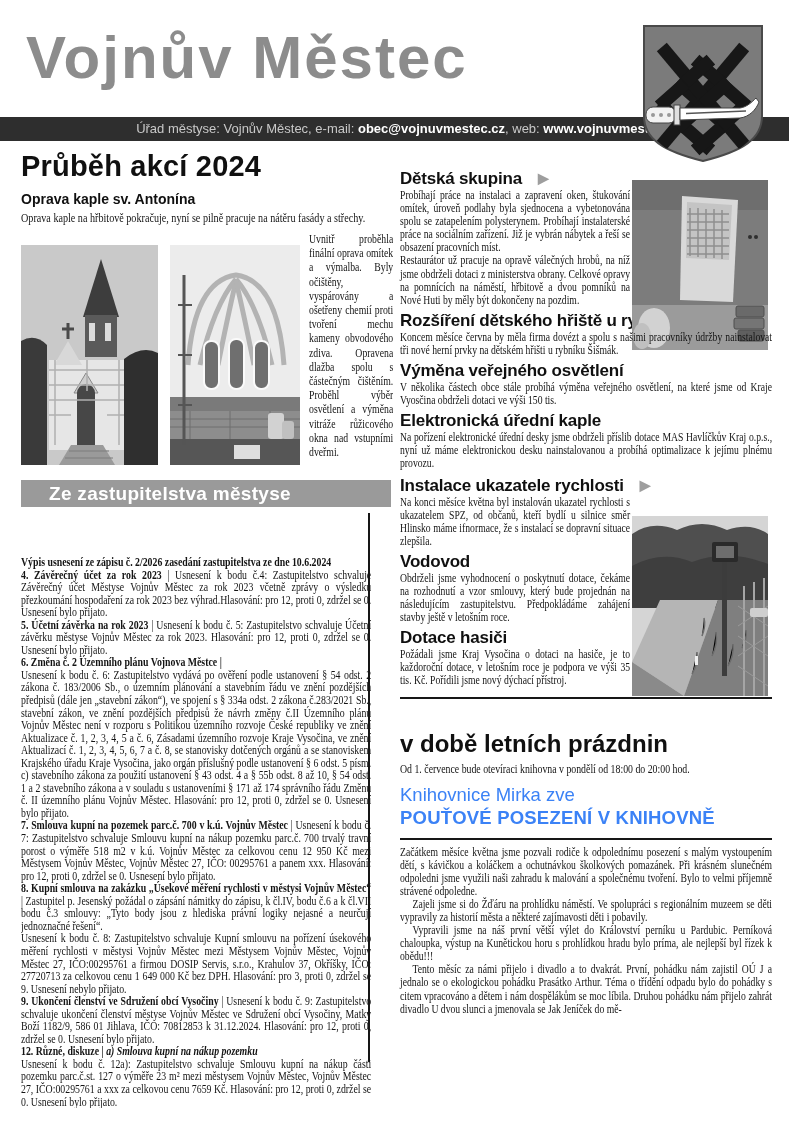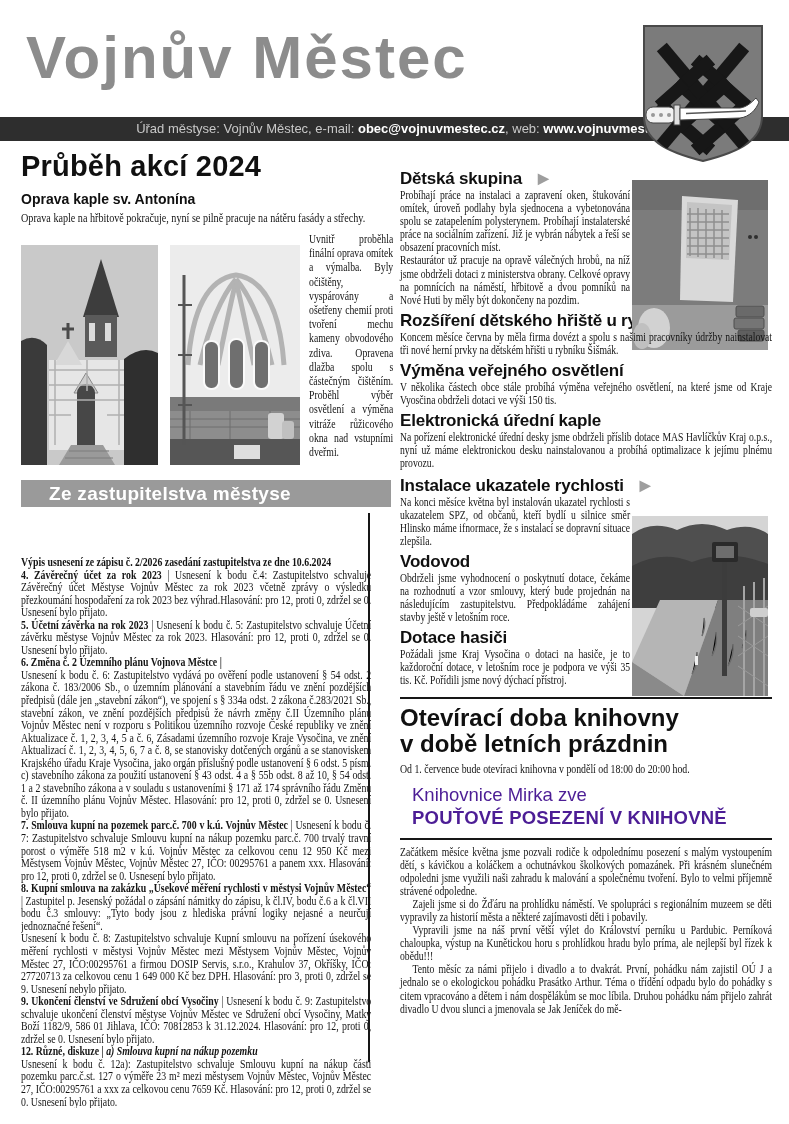--- a/index.html
+++ b/index.html
@@ -45,21 +45,21 @@
   .arrow{color:#9e9e9e;font-size:14px;margin-left:16px;vertical-align:1px;}
   #rcol .cond{width:477px;}
   #rcol .body p{font-size:12.4px;line-height:13.1px;}
   .pR{padding-right:182px;}
   .photo-r{position:absolute;left:232px;}
   #photo-doorway{top:16px;}
   #photo-speed{top:352px;}
   .rule{border:none;border-top:2px solid #161616;margin:9px 0 6px;}
   #library h1{font-size:24px;line-height:26px;margin:2px 0 5px;}
   #library .hours{font-size:12.6px;line-height:14px;}
-  #invite{margin:7px 12px 2px;color:#4c1d95;}
+  #invite{margin:7px 0 2px;color:#3b82f6;}
   #invite div{font-size:18.5px;line-height:23px;}
   #invite .inv3{font-weight:bold;letter-spacing:.2px;}
   #kgarten h1{font-size:27px;line-height:29px;margin:1px 0 6px;}
   #kgarten .body p{font-size:12.4px;line-height:13.1px;}
   #kgarten .body p.ind{text-indent:16px;}
   
   #footer{position:absolute;left:21px;top:1064px;white-space:nowrap;color:#1c1c1c;}
   #footer .no{font-size:27px;font-weight:bold;}
   #footer .sep{font-size:26px;font-weight:normal;color:#333;margin:0 11px 0 13px;}
   #footer .nm{font-size:26px;letter-spacing:3px;}
@@ -272,21 +272,21 @@
       </div>
 
     <h2>Dotace hasiči</h2>
     <div class="cond serif body">
         <p class="just pR">Požádali jsme Kraj Vysočina o dotaci na hasiče, je to každoroční dotace, v letošním roce je podpora ve výši 35 tis. Kč. Pořídili jsme nový dýchací přístroj.</p>
       </div>
 
     <hr class="rule">
 
     <div id="library">
-      <h1><span>Otevírací doba knihovny</span><br><span>v době letních prázdnin</span></h1>
+      <h1><br><span>v době letních prázdnin</span></h1>
       <div class="cond serif">
           <p class="hours">Od 1. července bude otevíraci knihovna v pondělí od 18:00 do 20:00 hod.</p>
         </div>
       <div id="invite">
         <div>Knihovnice Mirka zve</div>
         <div class="inv3">POUŤOVÉ POSEZENÍ V KNIHOVNĚ</div>
       </div>
     </div>
 
     <hr class="rule">

